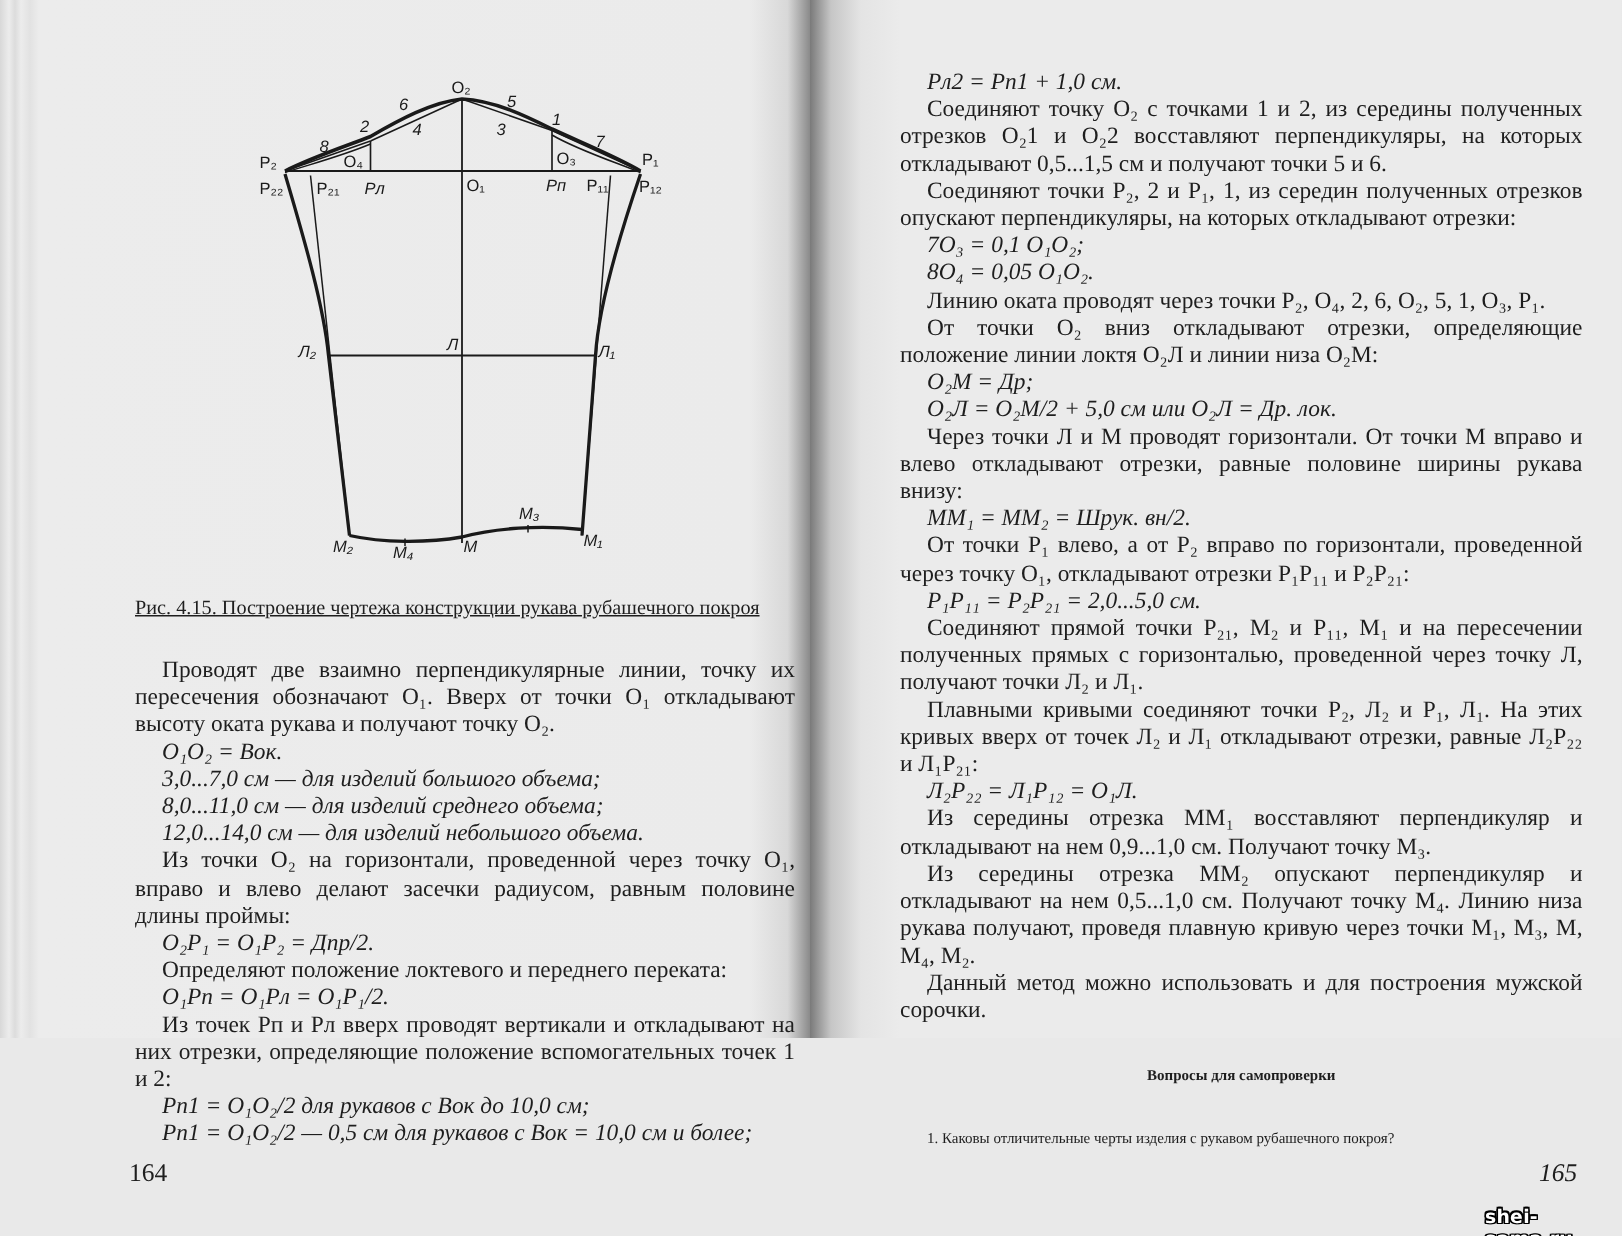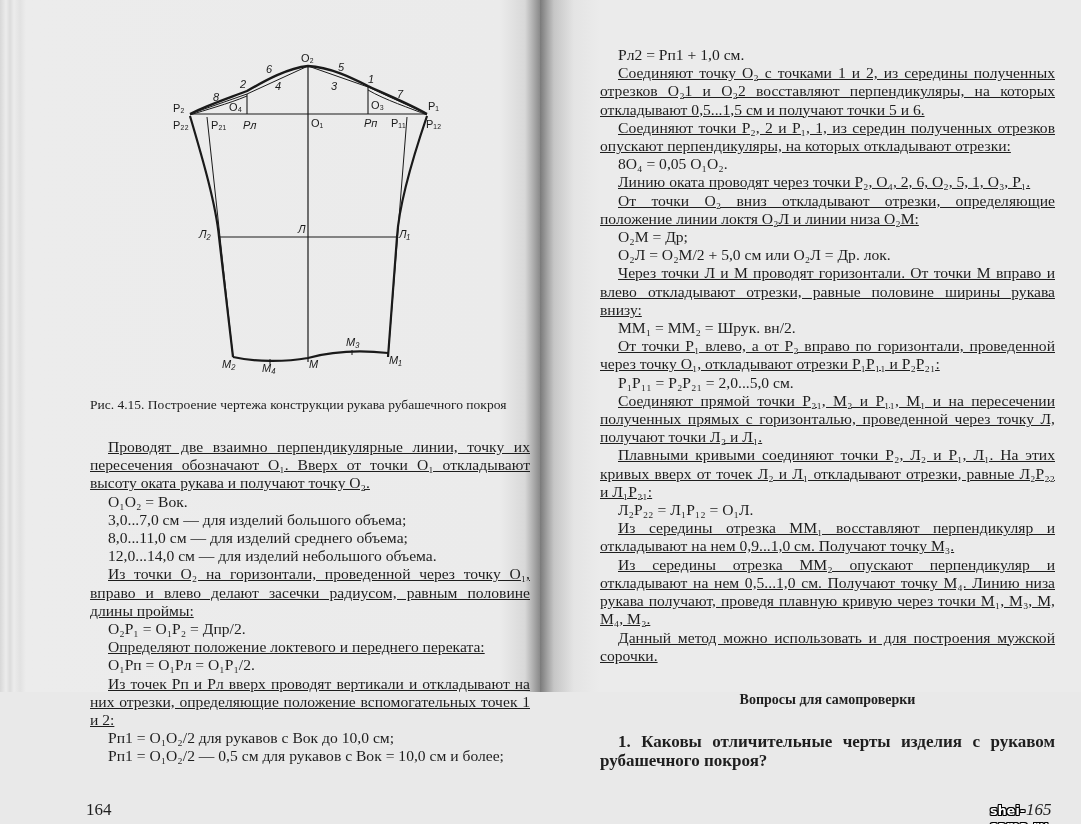--- a/index.html
+++ b/index.html
@@ -19,31 +19,31 @@
   .page-right {
     left: 540px; width: 541px;
     background: linear-gradient(to right, #7a7a7a 0px, #c6c6c6 14px, #e4e4e4 34px, #ebebeb 60px, #ebebeb 100%);
   }
   .fig { position: absolute; left: 150px; top: 48px; width: 310px; height: 335px; }
   .fig svg { width: 100%; height: 100%; overflow: visible; }
   .fig text { font-family: "Liberation Sans", "DejaVu Sans", sans-serif; font-size: 11px; fill: #1a1a1a; }
   .fig text.it { font-style: italic; }
   .caption {
     position: absolute; left: 90px; top: 397px; width: 450px;
-    font-size: 13.5px; white-space: nowrap;
+    font-size: 13.5px; white-space: nowrap; text-decoration: underline;
   }
   .text-block { position: absolute; font-size: 15.6px; line-height: 18.2px; }
   .text-left { left: 90px; top: 438px; width: 440px; }
   .text-right { left: 600px; top: 46px; width: 455px; }
   .p { margin: 0; text-align: justify; text-align-last: left; }
-  .p.ind { text-indent: 18px; text-decoration: underline; }
-  .eq { margin: 0; padding-left: 18px; }
-  .heading { text-align: center; font-weight: bold; font-size: 14px; margin: 26px 0 24px 0; }
-  .q { font-size: 17px; line-height: 18.5px; margin: 0; text-indent: 18px; text-align: justify; text-align-last: left; font-weight: bold; }
-  .pagenum { position: absolute; font-size: 17px; top: 800px; }
+  .p.ind { text-indent: 18px; }
+  .eq { margin: 0; padding-left: 18px; font-style: italic; }
+  .heading { text-align: center; font-weight: bold; font-size: 10px; margin: 26px 0 24px 0; }
+  .q { font-size: 10px; line-height: 18.5px; margin: 0; text-indent: 18px; text-align: justify; text-align-last: left; }
+  .pagenum { position: absolute; font-size: 17px; top: 772px; }
   .pn-left { left: 86px; }
   .pn-right { left: 1026px; font-style: italic; }
   .watermark {
     position: absolute; left: 990px; top: 803px;
     font-family: "DejaVu Sans", sans-serif; font-weight: bold; font-size: 12.5px;
     color: #ffffff; letter-spacing: 0.2px;
     text-shadow: 1px 0 0 #000, -1px 0 0 #000, 0 1px 0 #000, 0 -1px 0 #000, 1px 1px 0 #000, -1px -1px 0 #000, 1px -1px 0 #000, -1px 1px 0 #000;
   }
 </style>
 </head>
@@ -135,20 +135,21 @@
       </div>
 
     <div class="pagenum pn-left">164</div>
   </div>
 
   <div class="page page-right">
     <div class="text-block text-right" id="right-body" style="left:60px;">
         <div class="eq">Pл2 = Pп1 + 1,0 см.</div>
         <div class="p ind">Соединяют точку O₂ с точками 1 и 2, из середины полученных отрезков O₂1 и O₂2 восставляют перпендикуляры, на которых откладывают 0,5...1,5 см и получают точки 5 и 6.</div>
         <div class="p ind">Соединяют точки P₂, 2 и P₁, 1, из середин полученных отрезков опускают перпендикуляры, на которых откладывают отрезки:</div>
+        <div class="eq">7O₃ = 0,1 O₁O₂;</div>
         <div class="eq">8O₄ = 0,05 O₁O₂.</div>
         <div class="p ind">Линию оката проводят через точки P₂, O₄, 2, 6, O₂, 5, 1, O₃, P₁.</div>
         <div class="p ind">От точки O₂ вниз откладывают отрезки, определяющие положение линии локтя O₂Л и линии низа O₂M:</div>
         <div class="eq">O₂M = Др;</div>
         <div class="eq">O₂Л = O₂M/2 + 5,0 см или O₂Л = Др. лок.</div>
         <div class="p ind">Через точки Л и M проводят горизонтали. От точки M вправо и влево откладывают отрезки, равные половине ширины рукава внизу:</div>
         <div class="eq">MM₁ = MM₂ = Шрук. вн/2.</div>
         <div class="p ind">От точки P₁ влево, а от P₂ вправо по горизонтали, проведенной через точку O₁, откладывают отрезки P₁P₁₁ и P₂P₂₁:</div>
         <div class="eq">P₁P₁₁ = P₂P₂₁ = 2,0...5,0 см.</div>
         <div class="p ind">Соединяют прямой точки P₂₁, M₂ и P₁₁, M₁ и на пересечении полученных прямых с горизонталью, проведенной через точку Л, получают точки Л₂ и Л₁.</div>

